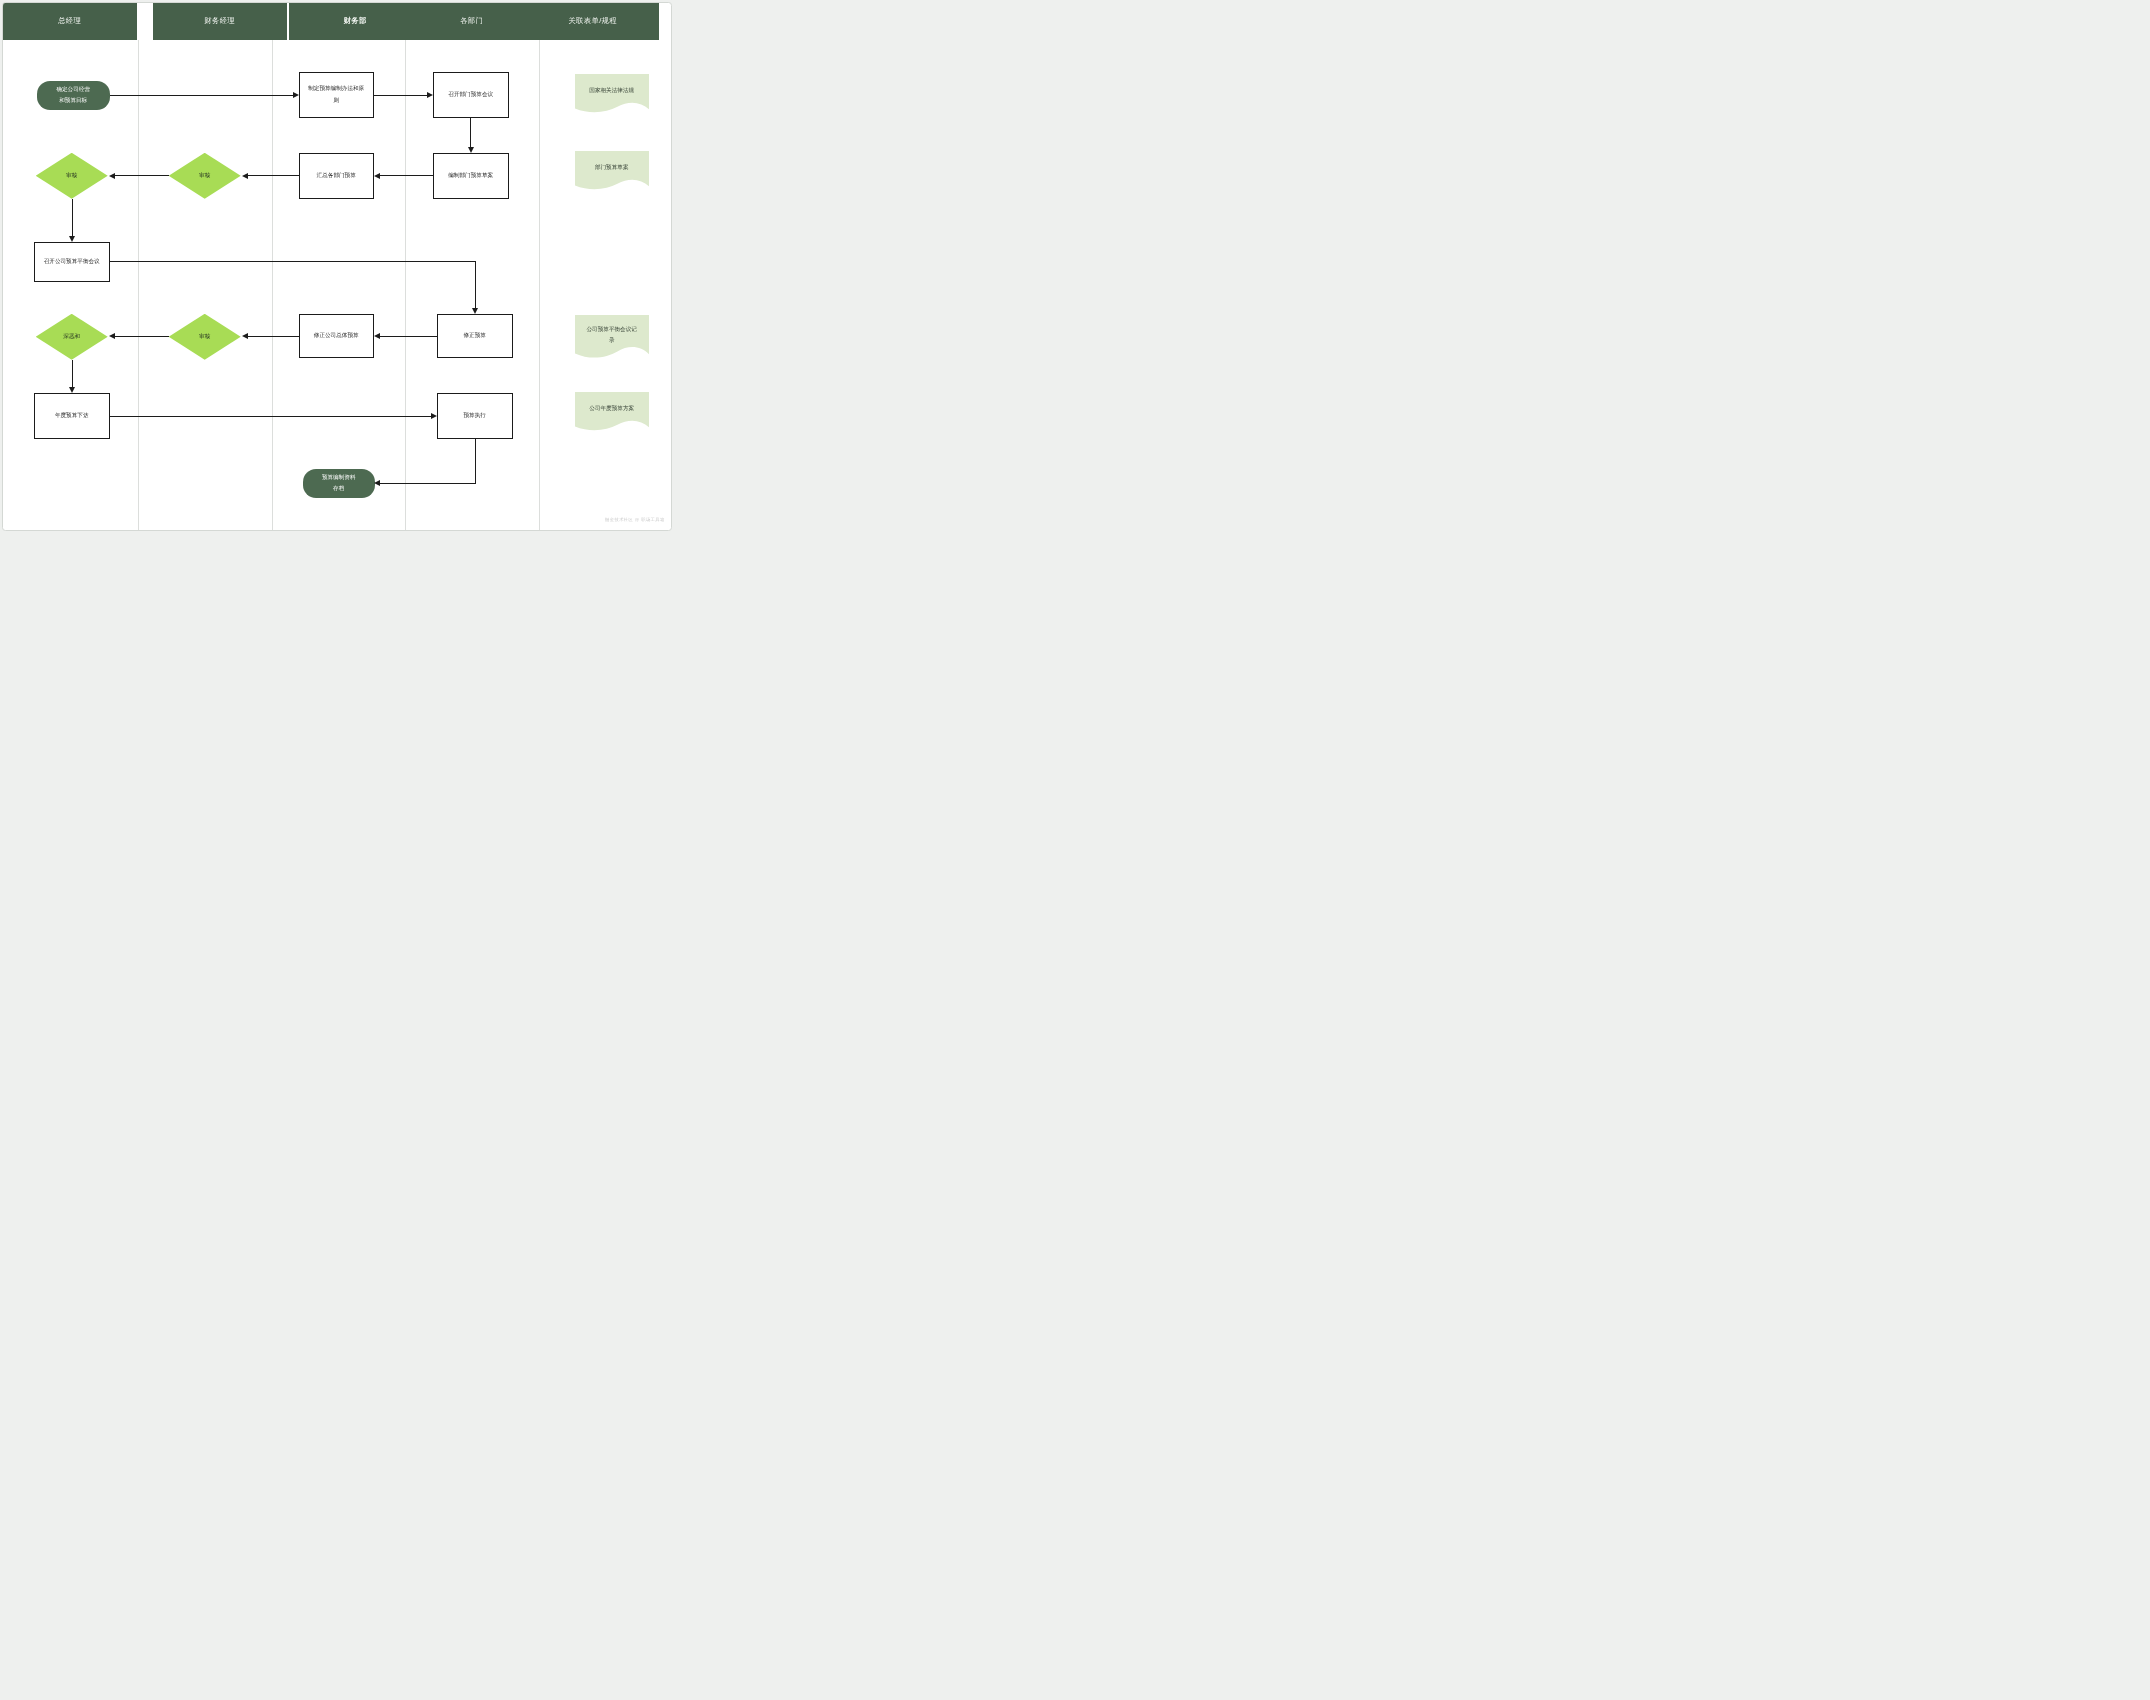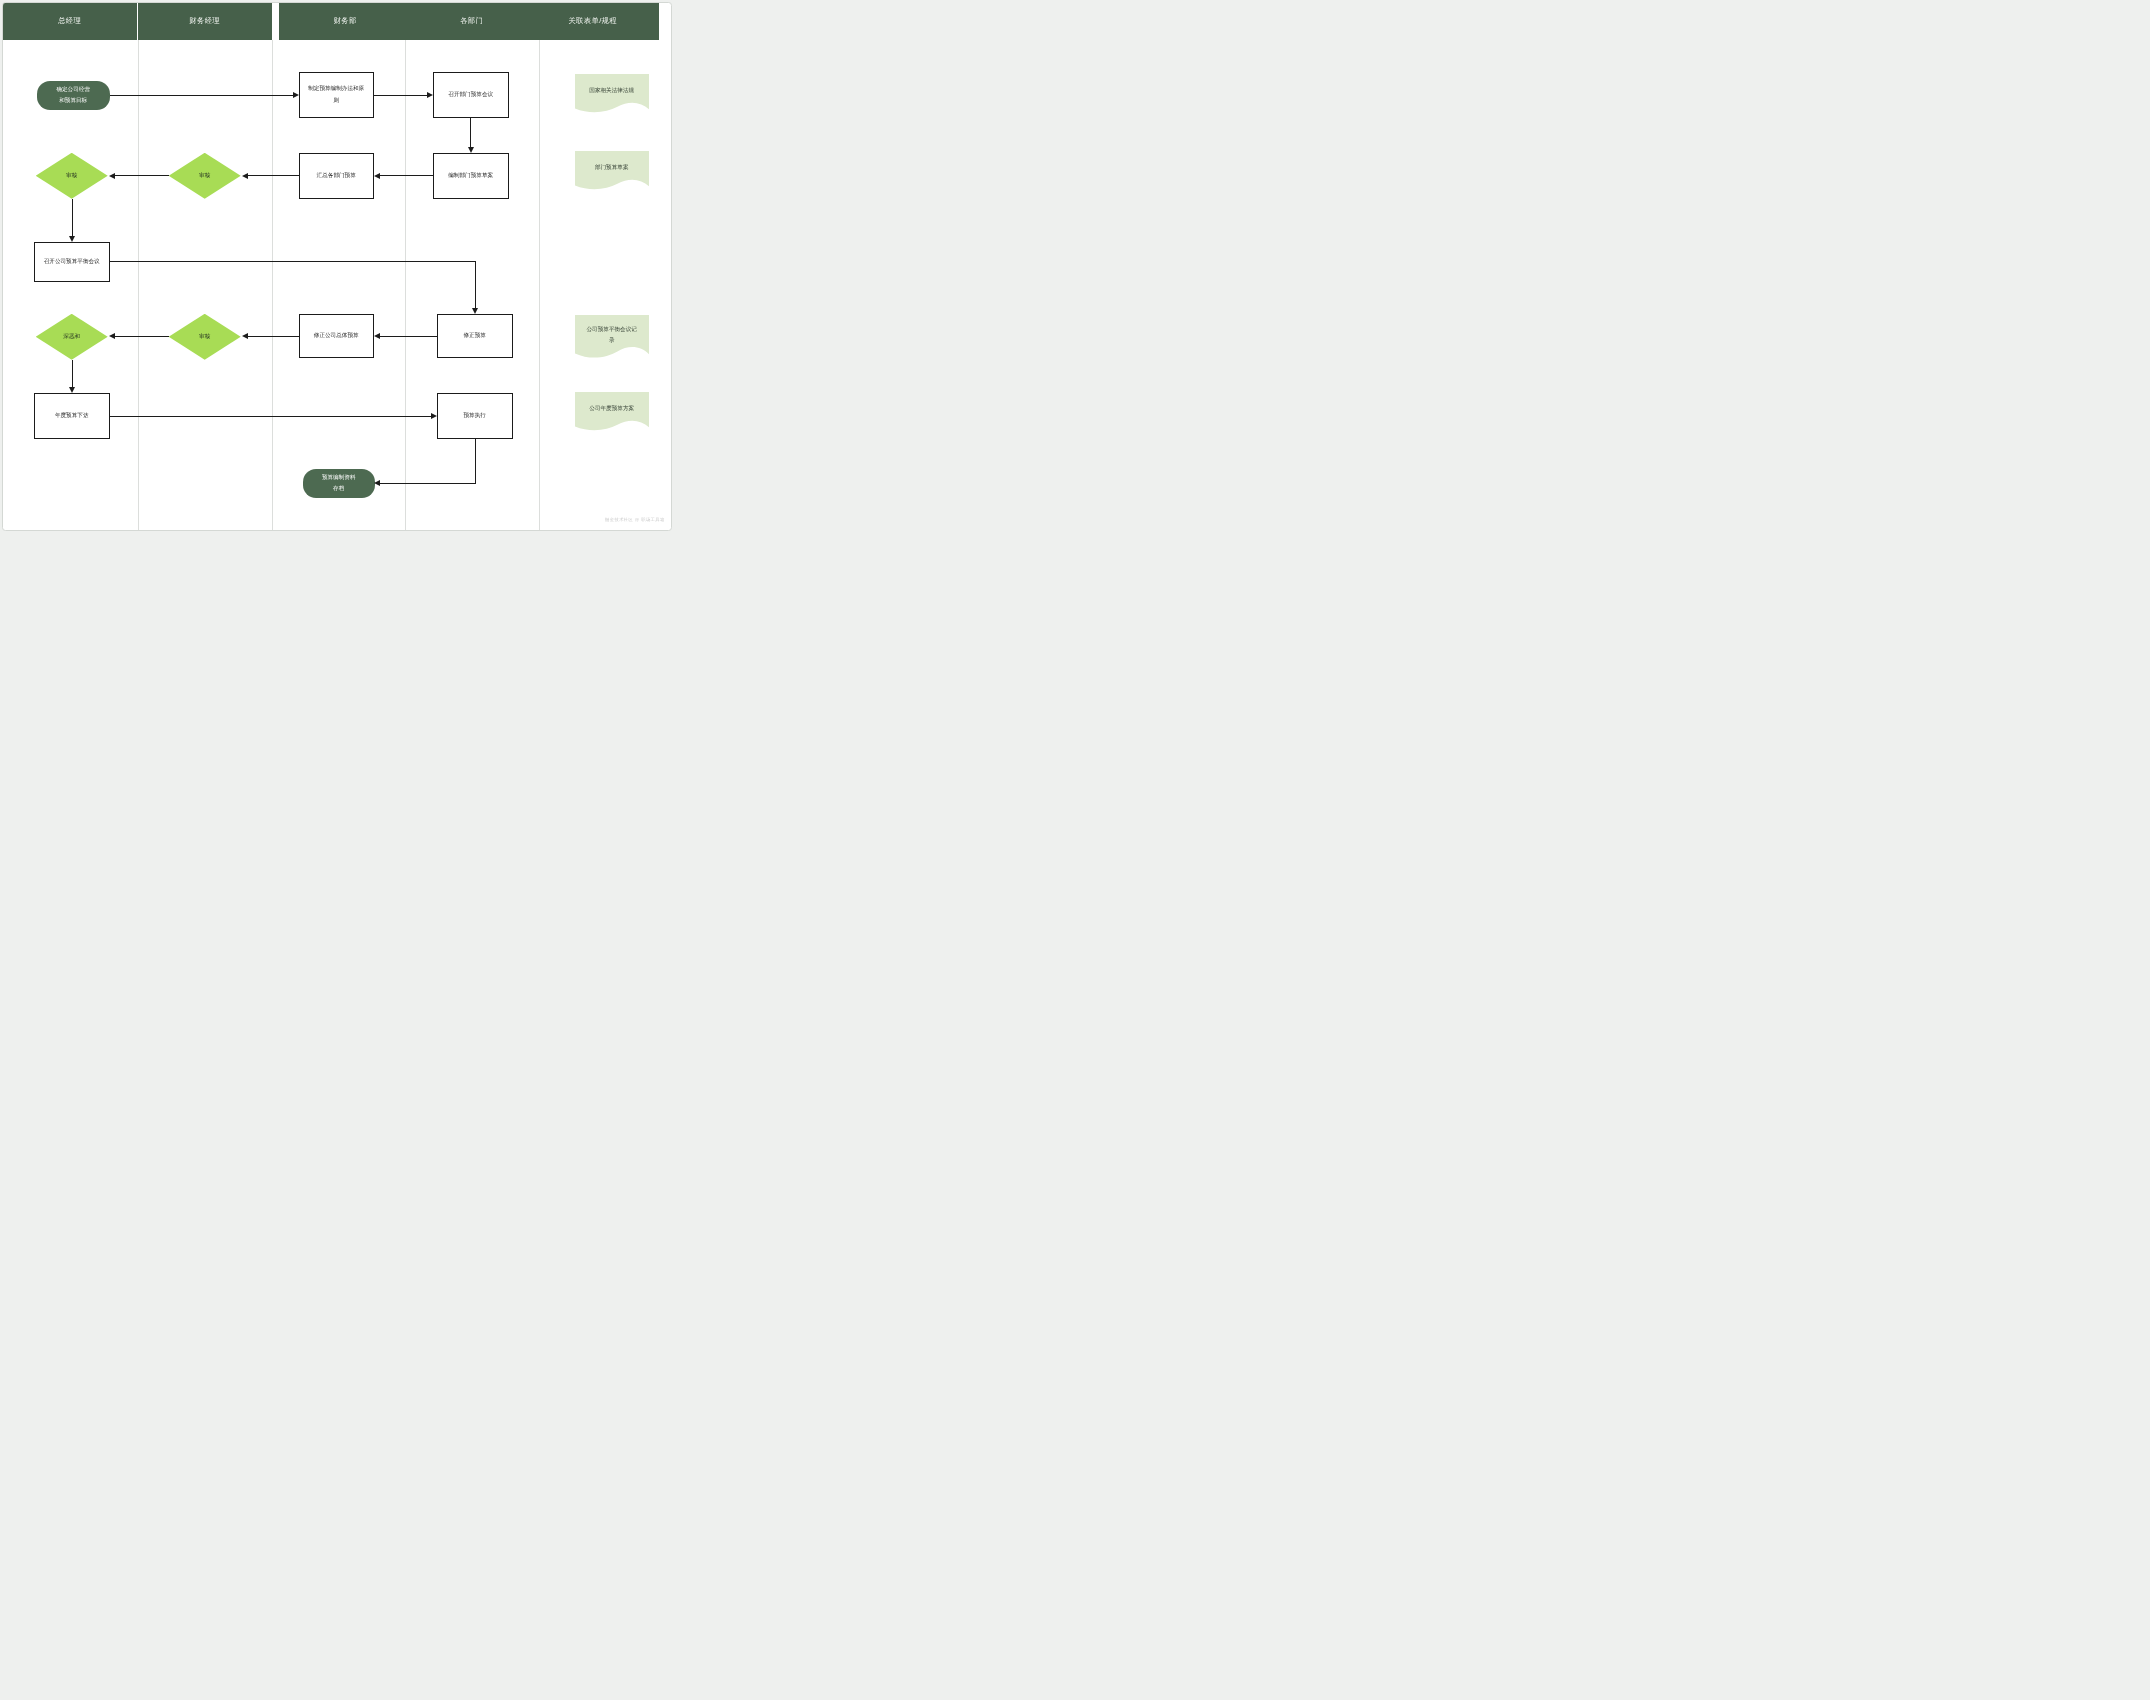--- a/index.html
+++ b/index.html
@@ -30,22 +30,22 @@
   .ah-down{border-left:3px solid transparent;border-right:3px solid transparent;border-top:6px solid #1c1c1c;}
   #watermark{position:absolute;right:6px;top:514px;font-size:4.3px;color:#c8c8c8;letter-spacing:0.4px;}
 </style>
 </head>
 <body>
 
 <div id="page">
   <div id="canvas">
 
     <div class="lane-head" style="left:0;width:134px;">总经理</div>
-    <div class="lane-head" style="left:135px;width:134px;">财务经理</div>
-    <div class="lane-head" style="left:276px;width:133px;">财务部</div>
+    <div class="lane-head" style="left:150px;width:134px;">财务经理</div>
+    <div class="lane-head" style="left:286px;width:133px;font-weight:bold;">财务部</div>
     <div class="lane-head" style="left:402px;width:134px;">各部门</div>
     <div class="lane-head" style="left:524px;width:132px;">关联表单/规程</div>
 
     <div class="vline" style="left:135px;"></div>
     <div class="vline" style="left:269px;"></div>
     <div class="vline" style="left:402px;"></div>
     <div class="vline" style="left:536px;"></div>
 
     <div class="pill" style="left:34px;top:78px;width:73px;height:29px;padding:0 18.5px;box-sizing:border-box;">
       <span>确定公司经营和预算目标</span>

